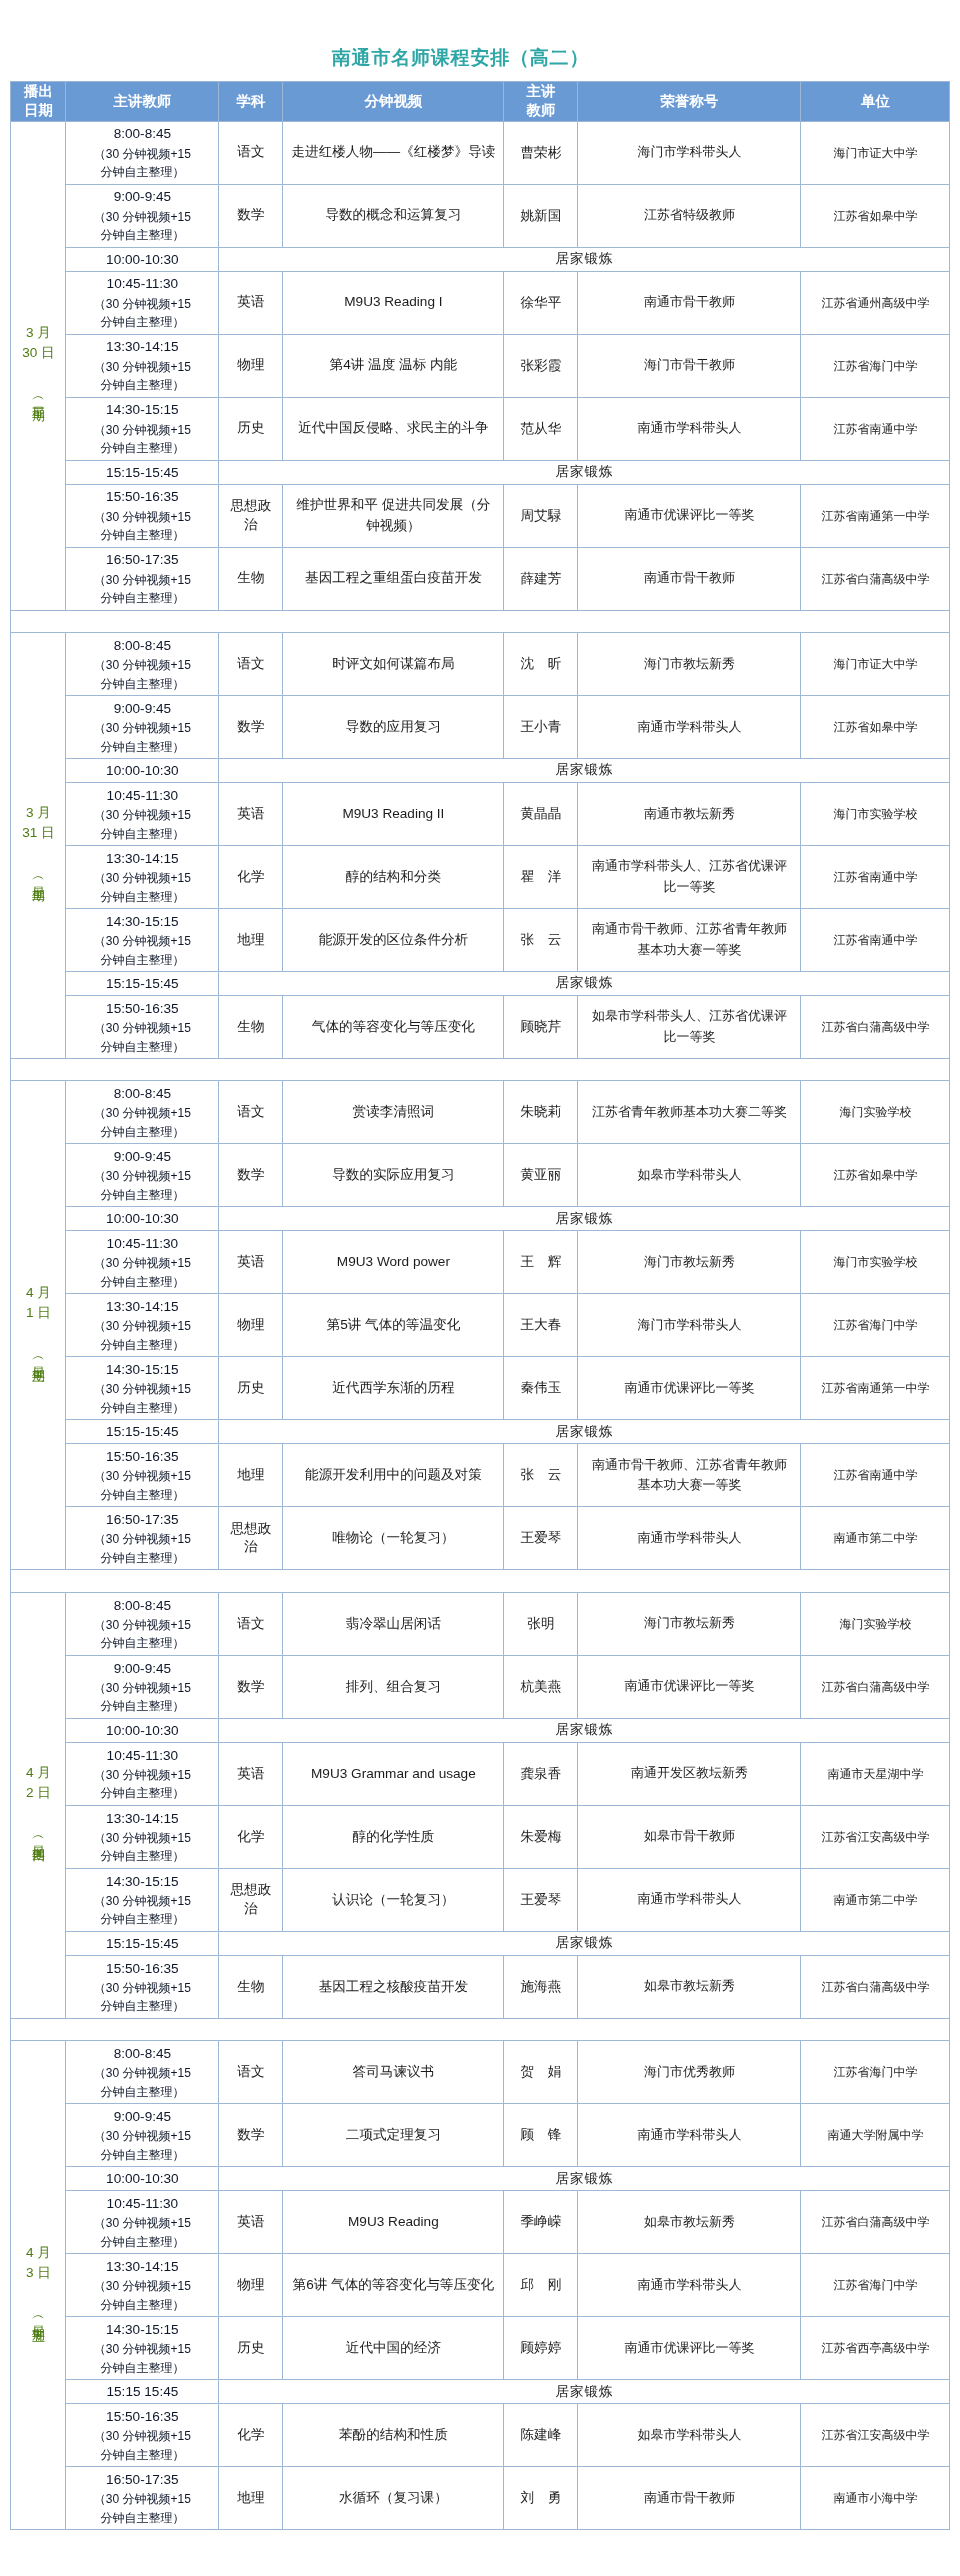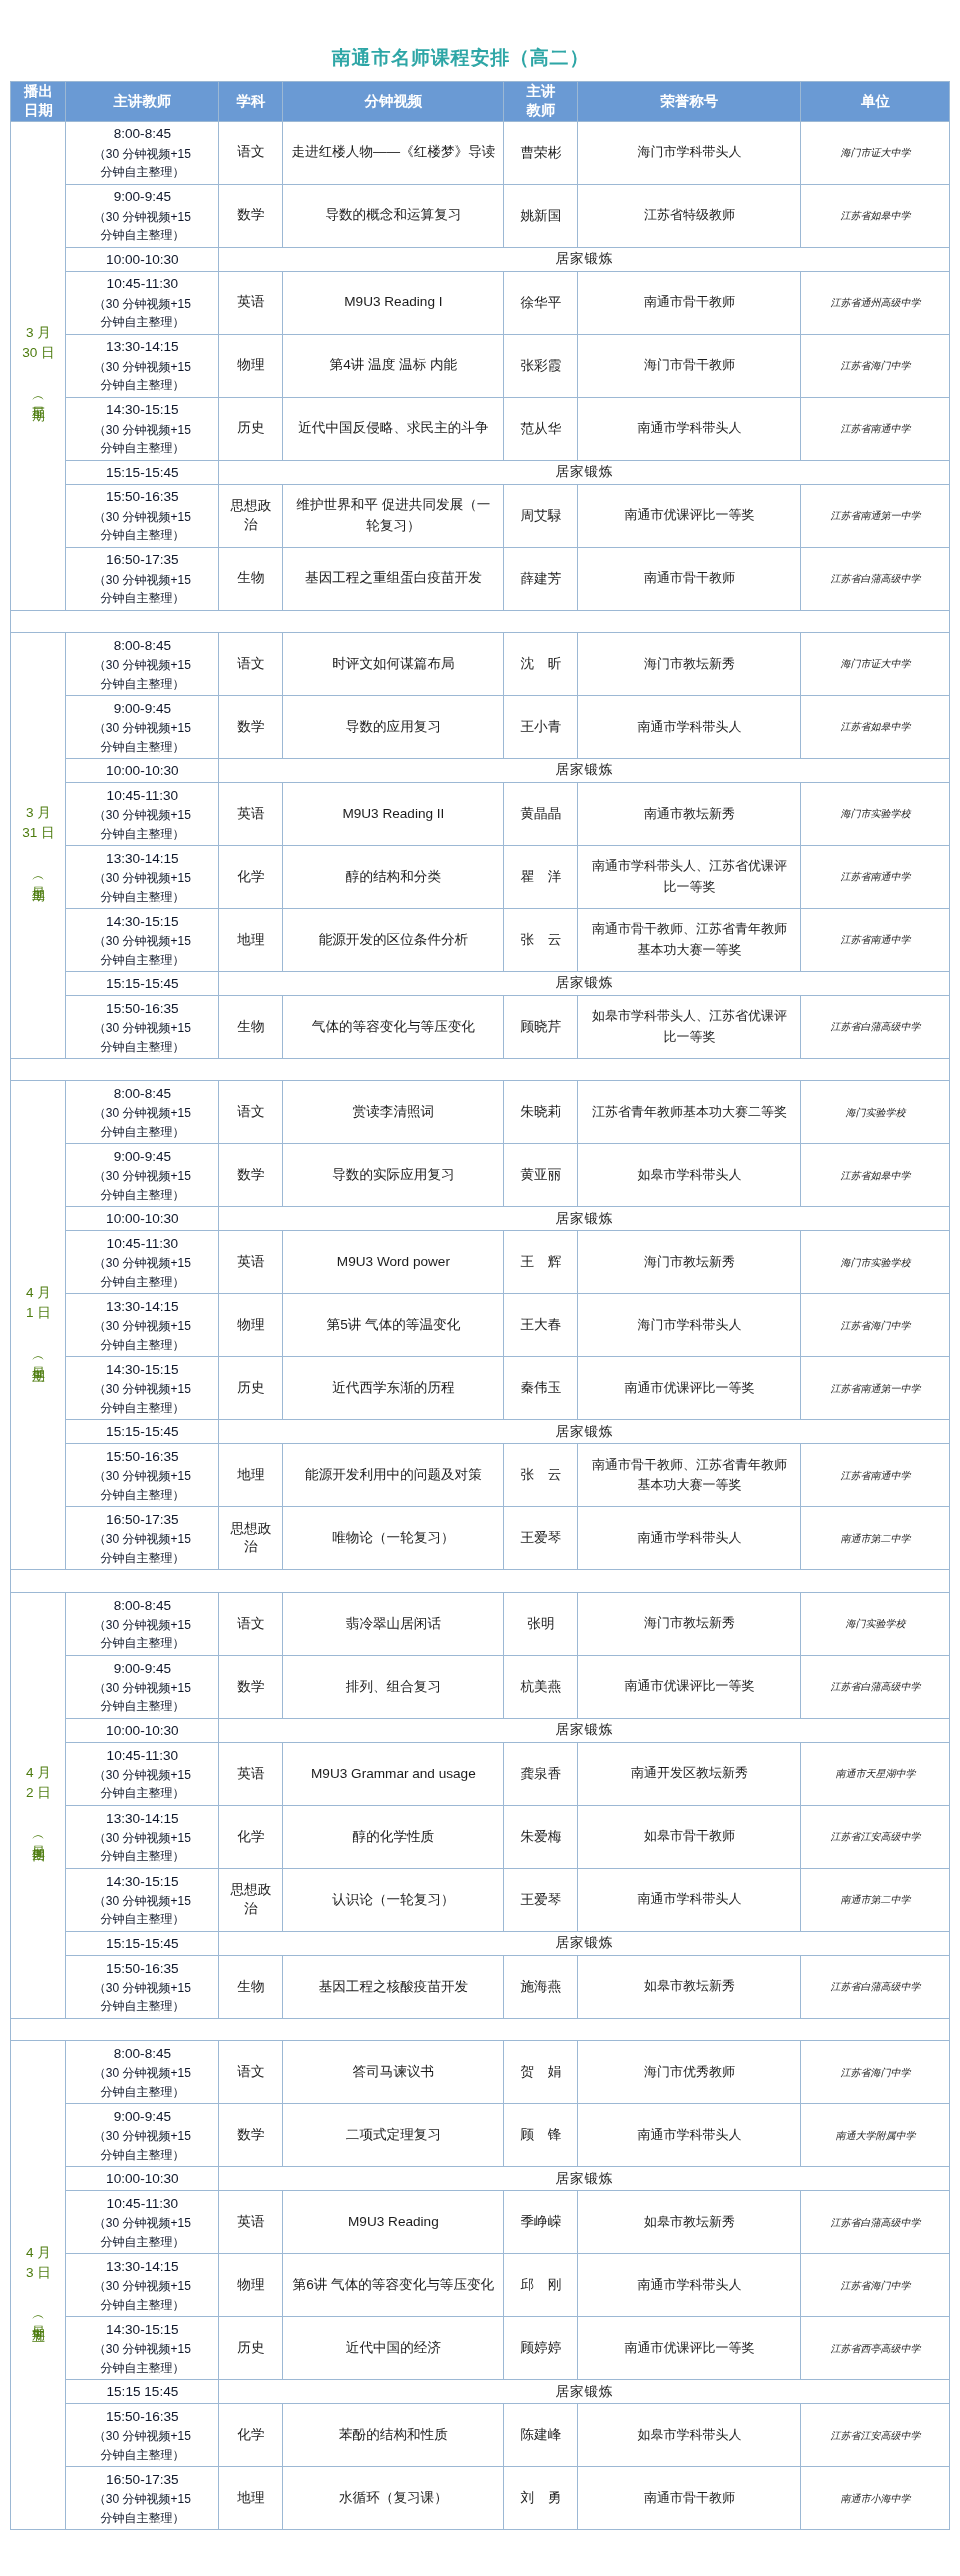--- a/index.html
+++ b/index.html
@@ -58,21 +58,21 @@
     font-size: 13px;
     letter-spacing: 3.2px;
     line-height: 1;
   }
   td.time { font-size: 12px; line-height: 1.55; white-space: nowrap; color: #0f172a; }
   td.time .t1 { font-size: 13.6px; }
   td.subject { font-size: 13.6px; line-height: 1.35; padding: 0 8.8px; }
   td.content { font-size: 13.6px; line-height: 1.5; padding: 0 8px; }
   td.teacher { font-size: 13.6px; white-space: nowrap; }
   td.honor { font-size: 13px; line-height: 1.6; padding: 0 9.6px; font-family: Liberation Serif, serif; }
-  td.unit { font-size: 10px; line-height: 1.5; font-style: italic; }
+  td.unit { font-size: 12px; line-height: 1.5; }
   td.exlabel { font-size: 13.6px; letter-spacing: 0.8px; }
 </style>
 </head>
 <body>
 
 <div class="page">
   <h1 class="title">南通市名师课程安排（高二）</h1>
 
   <table class="schedule">
     <colgroup>
@@ -173,21 +173,21 @@
           </td>
           <td class="exlabel" colspan="5">居家锻炼</td>
         </tr>
         <tr class="course">
           <td class="time">
             <div class="t1">15:50-16:35</div>
             <div class="t2">（30 分钟视频+15</div>
             <div class="t3">分钟自主整理）</div>
           </td>
           <td class="subject">思想政治</td>
-          <td class="content">维护世界和平 促进共同发展（一轮复习）</td>
+          <td class="content">维护世界和平 促进共同发展（分钟视频）</td>
           <td class="teacher">周艾騄</td>
           <td class="honor">南通市优课评比一等奖</td>
           <td class="unit">江苏省南通第一中学</td>
         </tr>
         <tr class="course">
           <td class="time">
             <div class="t1">16:50-17:35</div>
             <div class="t2">（30 分钟视频+15</div>
             <div class="t3">分钟自主整理）</div>
           </td>

